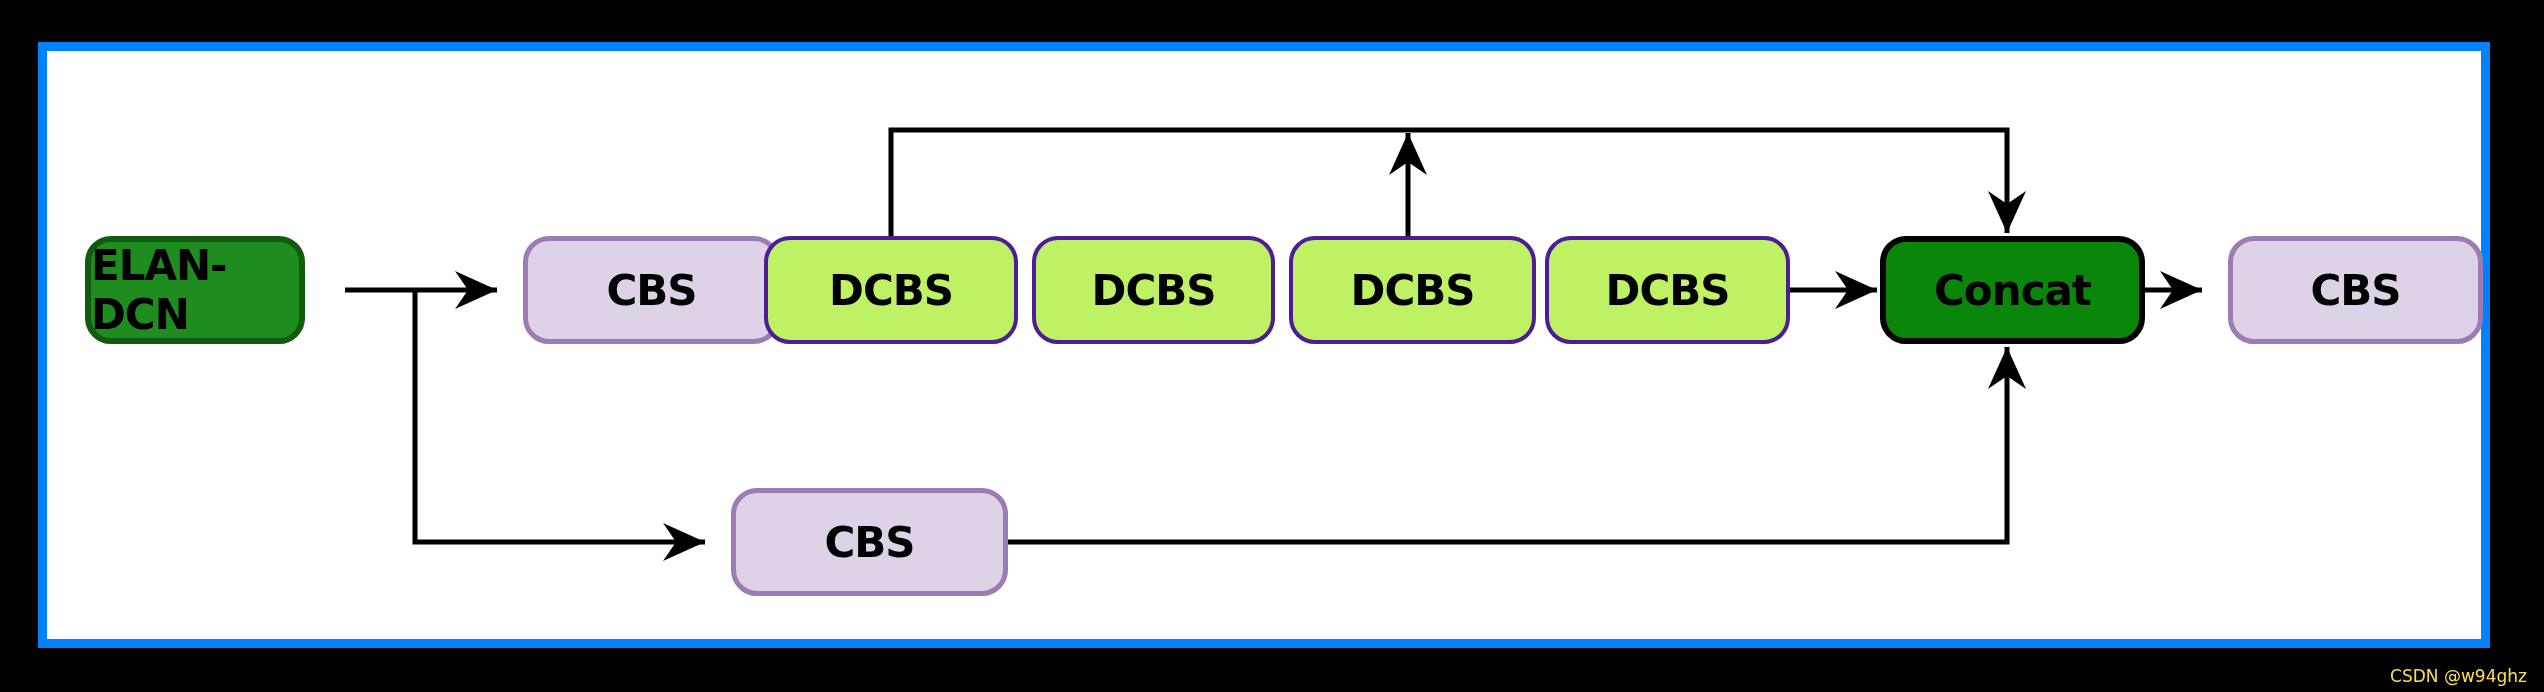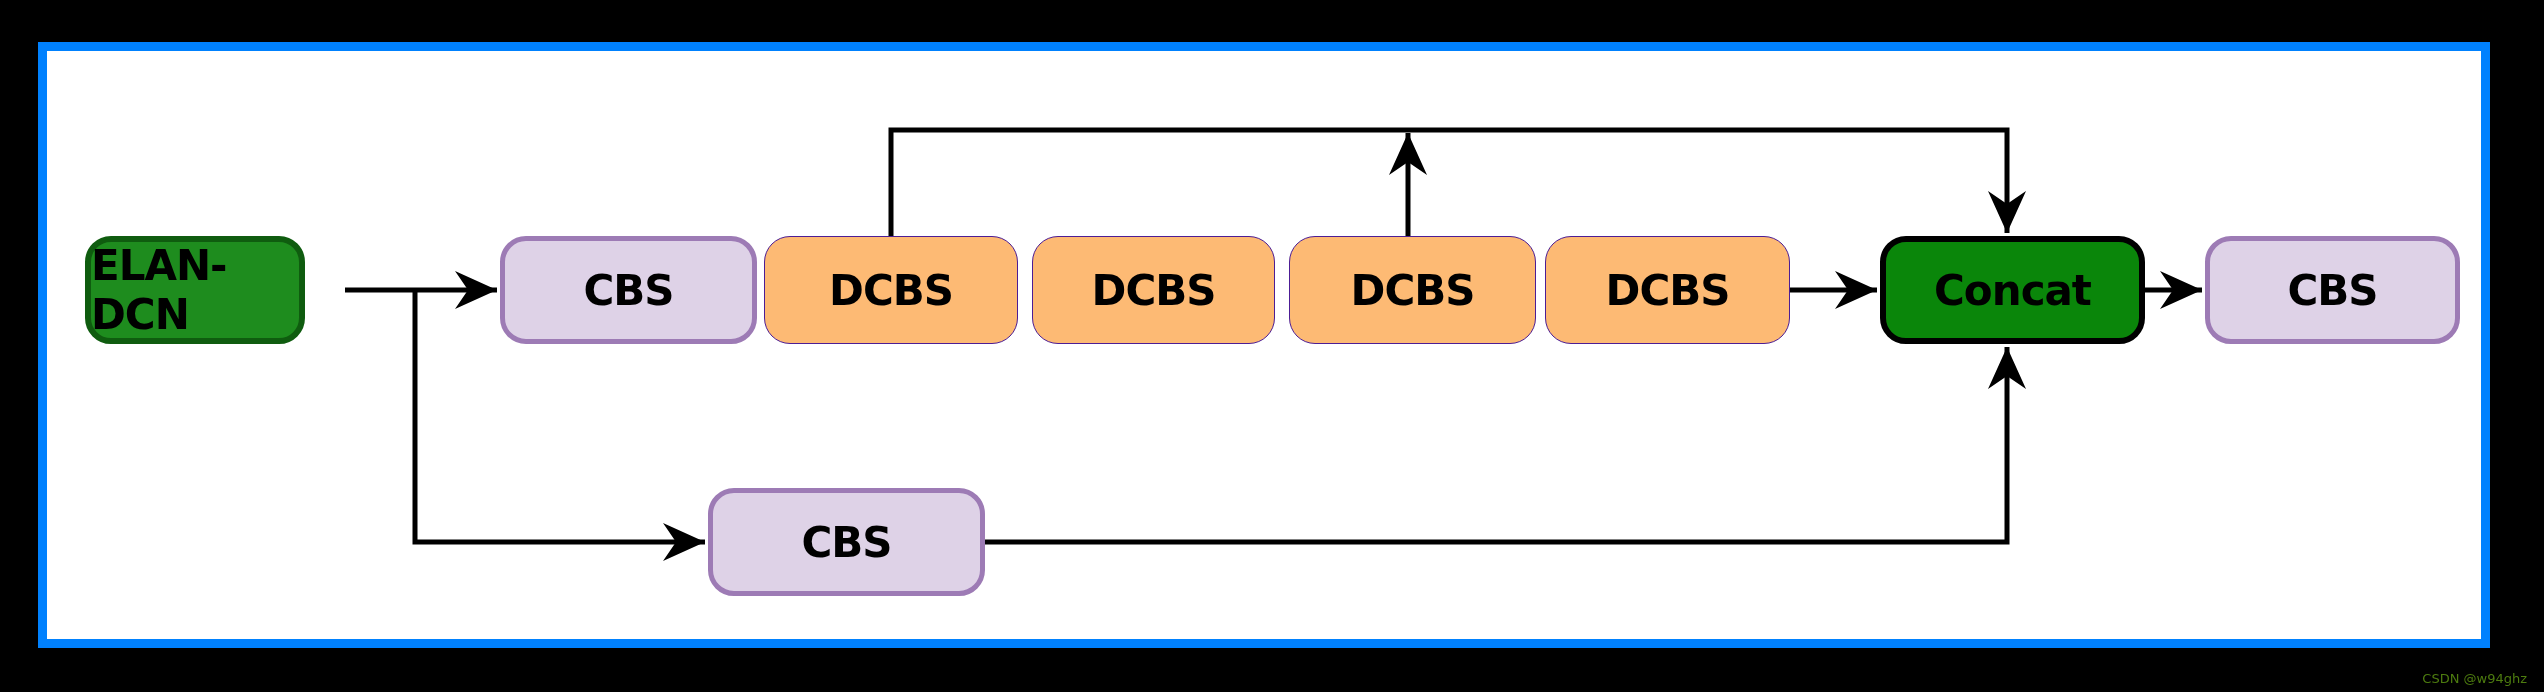--- a/index.html
+++ b/index.html
@@ -40,40 +40,40 @@
     display: flex;
     align-items: center;
     justify-content: center;
     font-weight: bold;
     font-size: 42px;
     letter-spacing: -1px;
     color: #000000;
   }
   .node-green   { background: #1e8c1e; border: 6px solid #0f5c0f; }
   .node-concat  { background: #0a860a; border: 6px solid #000000; }
-  .node-blue    { background: #fdba74; border: 1px solid #4c1d95; }
-  .node-lav     { background: #ded2e7; border: 5px solid #9d7bb5; }
+  .node-blue    { background: #bef264; border: 4px solid #4c1d95; }
+  .node-lav     { background: #ded2e7; border: 5px solid #9d7bb5; margin-left: 23px; }
 
   
   #n-elan       { left: 85px;   top: 236px; width: 220px; height: 108px; }
   #n-cbs-top    { left: 500px;  top: 236px; width: 257px; height: 108px; }
   #n-dcbs-1     { left: 764px;  top: 236px; width: 254px; height: 108px; }
   #n-dcbs-2     { left: 1032px; top: 236px; width: 243px; height: 108px; }
   #n-dcbs-3     { left: 1289px; top: 236px; width: 247px; height: 108px; }
   #n-dcbs-4     { left: 1545px; top: 236px; width: 245px; height: 108px; }
   #n-concat     { left: 1880px; top: 236px; width: 265px; height: 108px; }
   #n-cbs-out    { left: 2205px; top: 236px; width: 255px; height: 108px; }
   #n-cbs-bottom { left: 708px;  top: 488px; width: 277px; height: 108px; }
 
   .watermark {
     position: absolute;
     right: 17px;
     bottom: 6px;
-    color: #4d7c0f;
-    font-size: 13px;
+    color: #fde047;
+    font-size: 17px;
     letter-spacing: 0px;
     margin-left: 14px;
   }
 </style>
 </head>
 <body>
 
 <div class="canvas">
   <div class="frame"></div>
 

